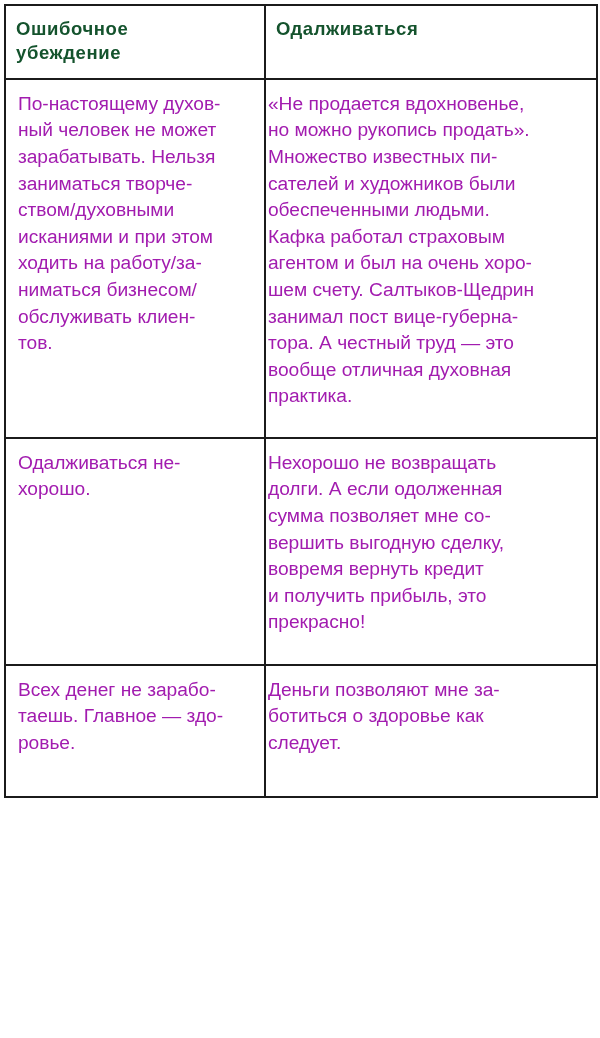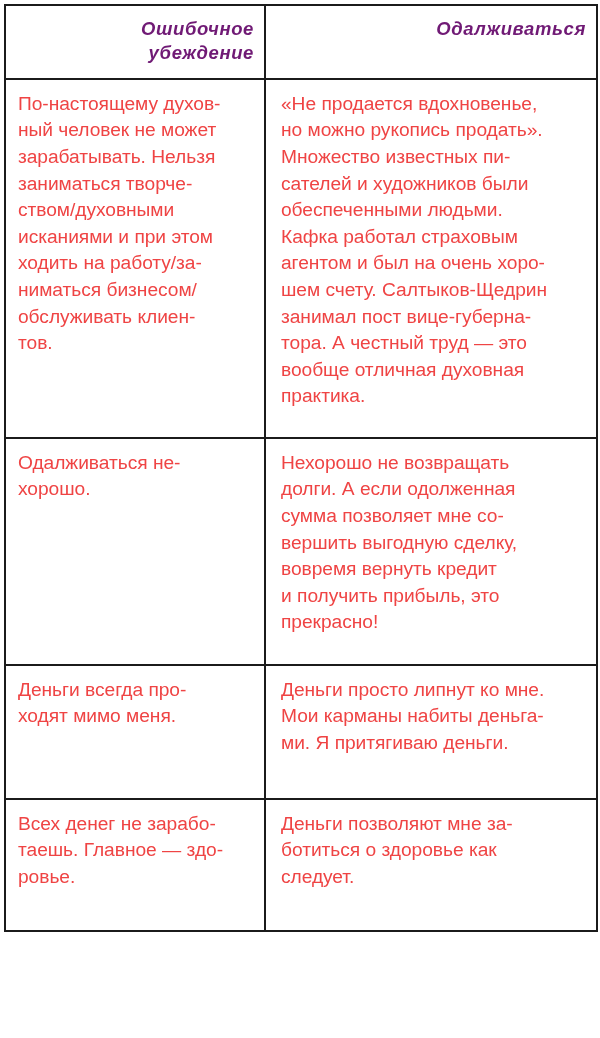--- a/index.html
+++ b/index.html
@@ -38,50 +38,49 @@
 
   table.belief-table th,
   table.belief-table td {
     border: 2px solid #1b1b1b;
     vertical-align: top;
     background: #ffffff;
   }
 
   
   thead th {
-    text-align: right;
+    text-align: left;
     vertical-align: middle;
     font-weight: bold;
     font-size: 18.5px;
     line-height: 1.32;
     letter-spacing: 0.6px;
     padding: 11px 10px 12px 10px;
     height: 70px;
     box-sizing: border-box;
-    color: #701a75;
-    font-style: italic;
+    color: #14532d;
   }
   thead th .hdr-inner {
     display: block;
     white-space: pre-line;
   }
 
   
   tbody td {
     font-size: 19.2px;
     line-height: 1.385;
     padding: 11px 11px 12px 12px;
     letter-spacing: -0.05px;
-    color: #ef4444;
+    color: #a21caf;
     white-space: pre-line;
     word-spacing: 0.1px;
   }
 
   tbody td.cell-left  { padding-right: 8px; }
-  tbody td.cell-right { padding-left: 15px; }
+  tbody td.cell-right { padding-left: 2px; }
 
   
   tbody tr.r0 td { height: 334px; }
   tbody tr.r1 td { height: 202px; margin-top: 16px; }
   tbody tr.r2 td { height: 109px; }
   tbody tr.r3 td { height: 92px; }
   tbody tr.r4 td { height: 107px; }
 </style>
 </head>
 <body>
@@ -135,27 +134,20 @@
         <td class="cell-left">Одалживаться не-
 хорошо.</td>
         <td class="cell-right">Нехорошо не возвращать
 долги. А если одолженная
 сумма позволяет мне со-
 вершить выгодную сделку,
 вовремя вернуть кредит
 и получить прибыль, это
 прекрасно!</td>
       </tr>
-      <tr class="r2">
-        <td class="cell-left">Деньги всегда про-
-ходят мимо меня.</td>
-        <td class="cell-right">Деньги просто липнут ко мне.
-Мои карманы набиты деньга-
-ми. Я притягиваю деньги.</td>
-      </tr>
       <tr class="r4">
         <td class="cell-left">Всех денег не зарабо-
 таешь. Главное — здо-
 ровье.</td>
         <td class="cell-right">Деньги позволяют мне за-
 ботиться о здоровье как
 следует.</td>
       </tr>
 
     </tbody>

